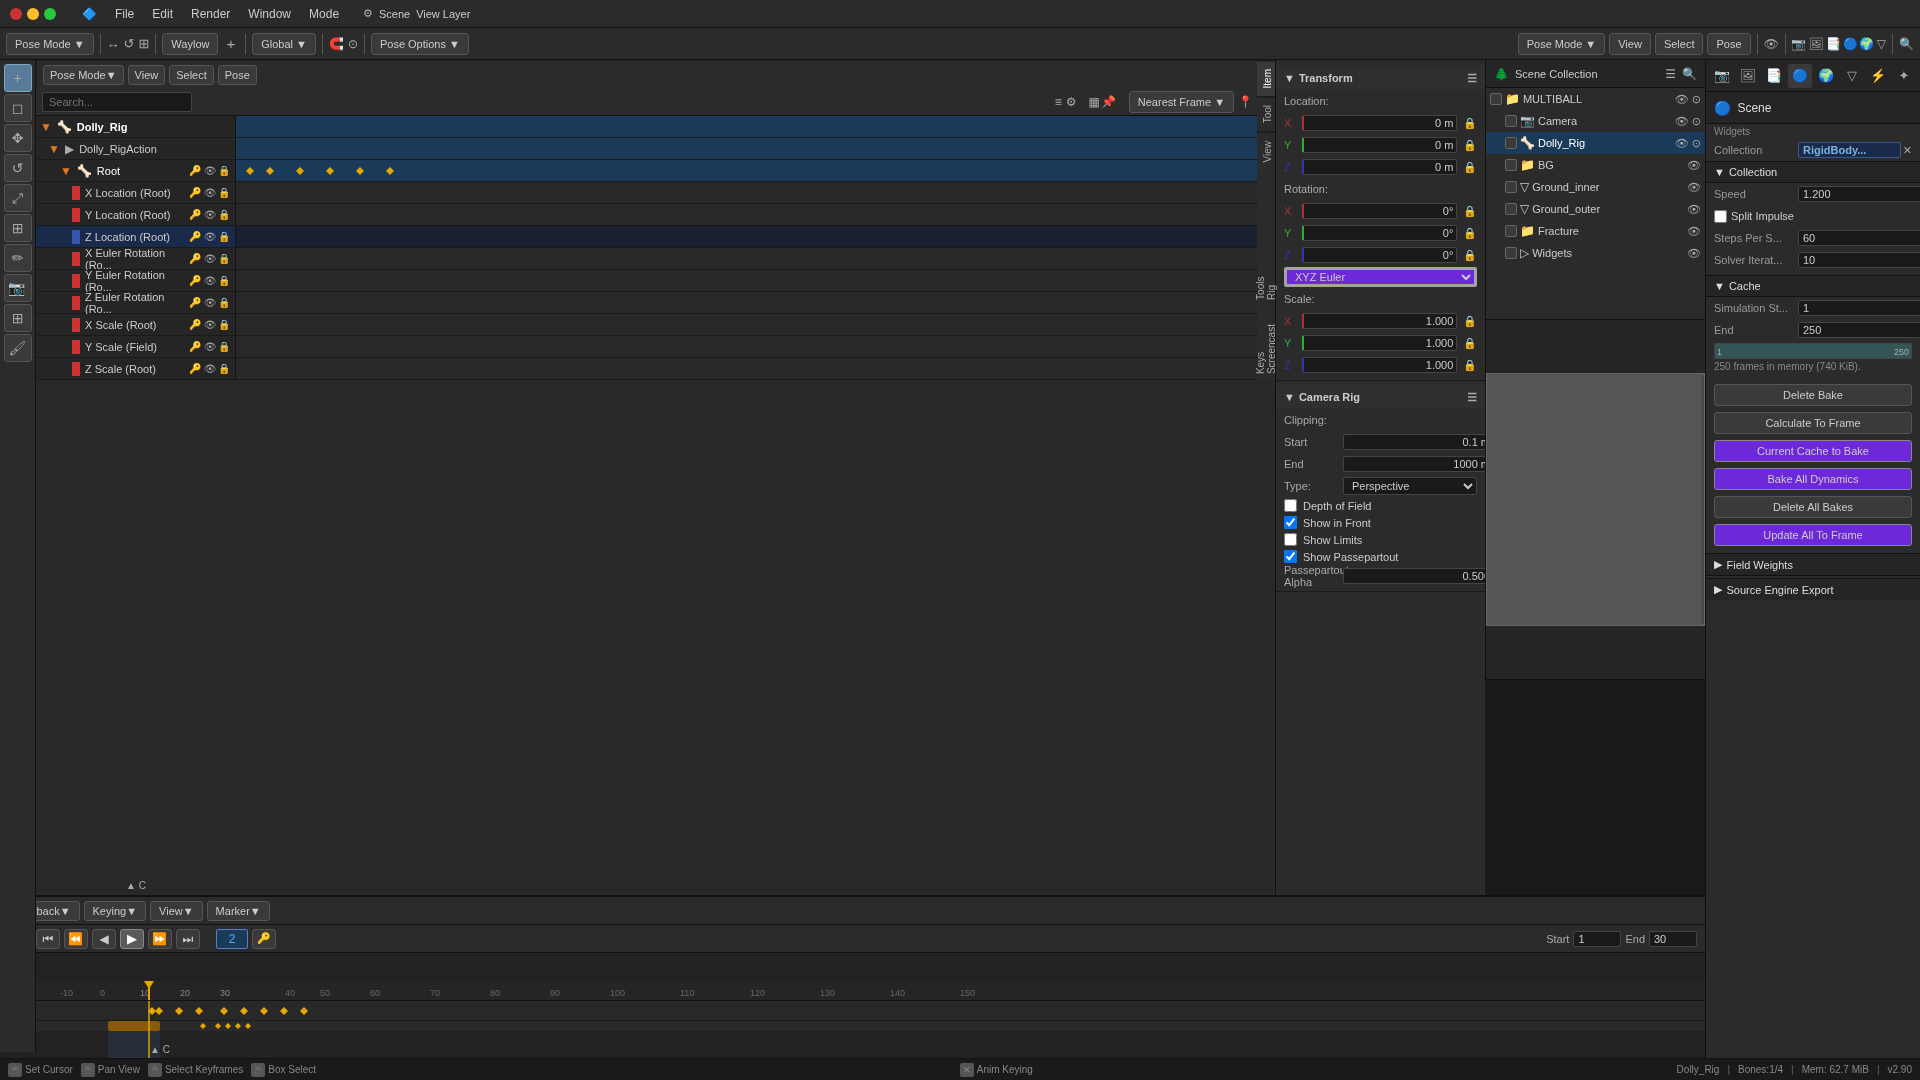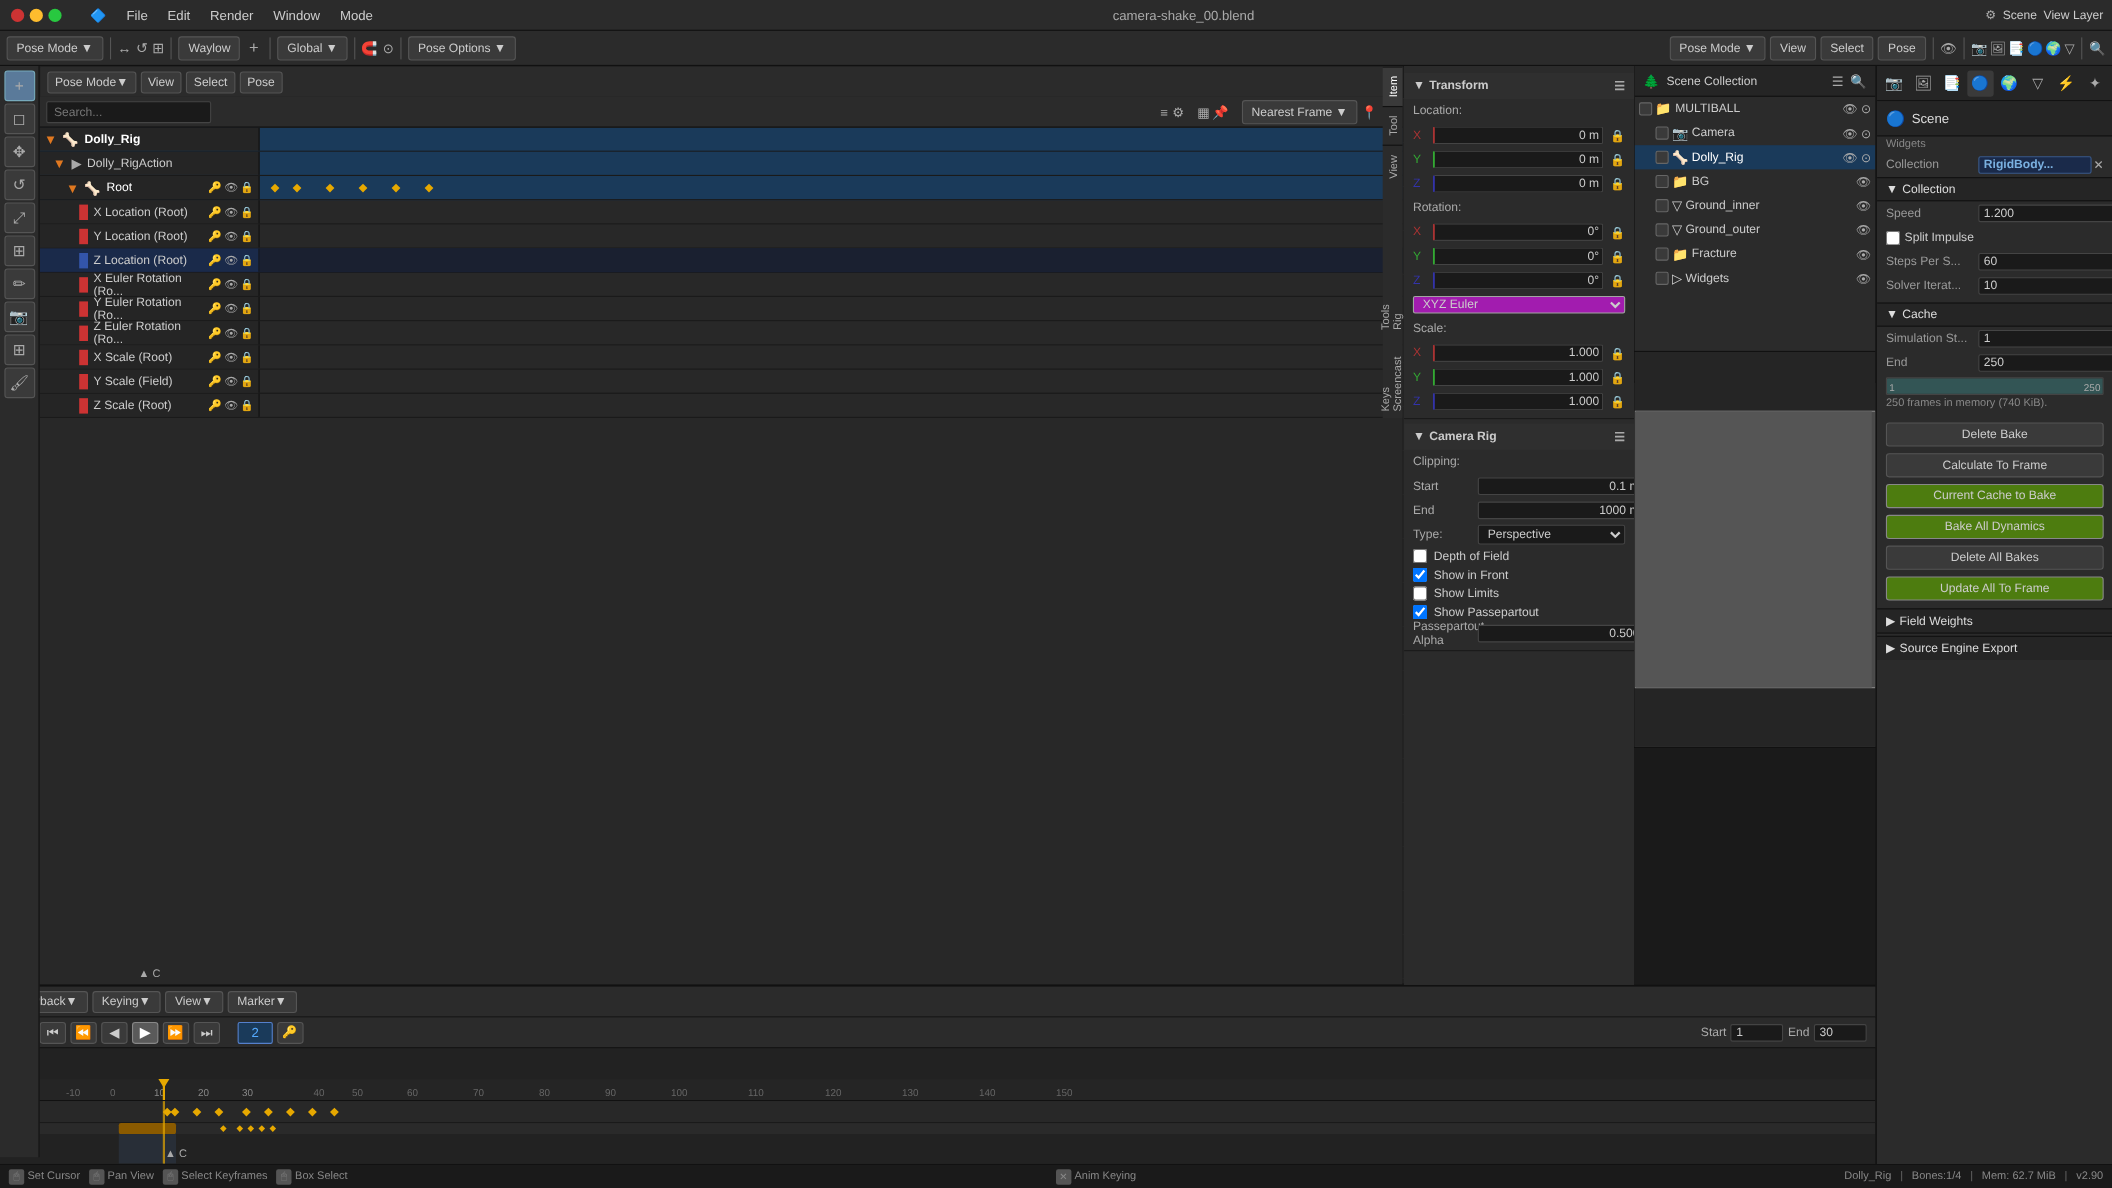--- a/index.html
+++ b/index.html
@@ -478,21 +478,21 @@
       margin: 3px 8px;
       padding: 4px 8px;
       background: #3a3a3a;
       border: 1px solid #555;
       color: #ccc;
       font-size: 11px;
       border-radius: 3px;
       cursor: pointer;
       text-align: center;
     }
-    .cache-btn.highlight { background: #4d7c0f; border-color: #888; }
+    .cache-btn.highlight { background: #6d28d9; border-color: #888; }
 
     
     #nla-tracks-area {
       position: absolute;
       top: 88px;
       left: 36px;
       right: 645px;
       bottom: 185px;
       background: #282828;
       z-index: 20;
@@ -534,22 +534,22 @@
 
     
     .color-dot {
       width: 8px; height: 8px;
       border-radius: 50%;
       flex-shrink: 0;
     }
     .dot-red { background: #cc3333; }
 
     .euler-selector {
-      background: #a21caf;
-      border: 1px solid #a3a3a3;
+      background: #6d28d9;
+      border: 3px solid #a3a3a3;
       color: #ccc;
       font-size: 11px;
       border-radius: 2px;
       padding: 0 4px;
     }
 
     .transform-panel-inner {
       padding: 2px 0;
     }
 
@@ -662,21 +662,20 @@
     <div class="dot dot-green"></div>
   </div>
   <div class="top-bar-menus">
     <span class="menu-item">🔷</span>
     <span class="menu-item">File</span>
     <span class="menu-item">Edit</span>
     <span class="menu-item">Render</span>
     <span class="menu-item">Window</span>
     <span class="menu-item">Mode</span>
   </div>
-  <div class="top-bar-title">camera-shake_00.blend</div>
   <div style="display:flex;align-items:center;gap:6px;padding:0 8px;">
     <span style="font-size:11px;color:#aaa;">⚙</span>
     <span style="font-size:11px;color:#ccc;">Scene</span>
     <span style="font-size:11px;color:#ccc;">View Layer</span>
   </div>
 </div>
 
 <div id="main-toolbar">
   <div class="toolbar-btn">
     <span>Pose Mode</span> ▼

